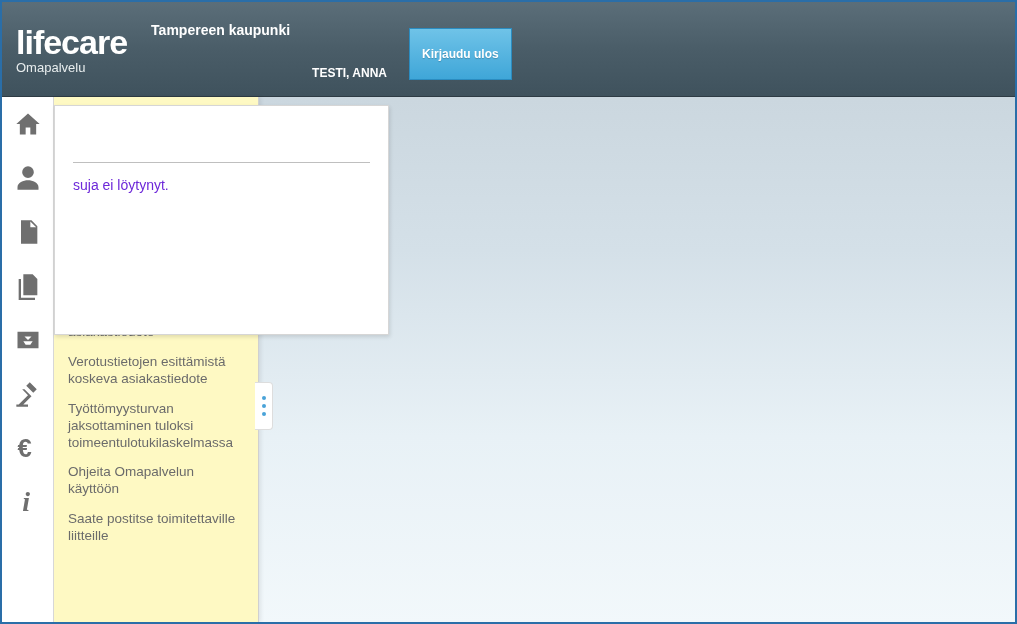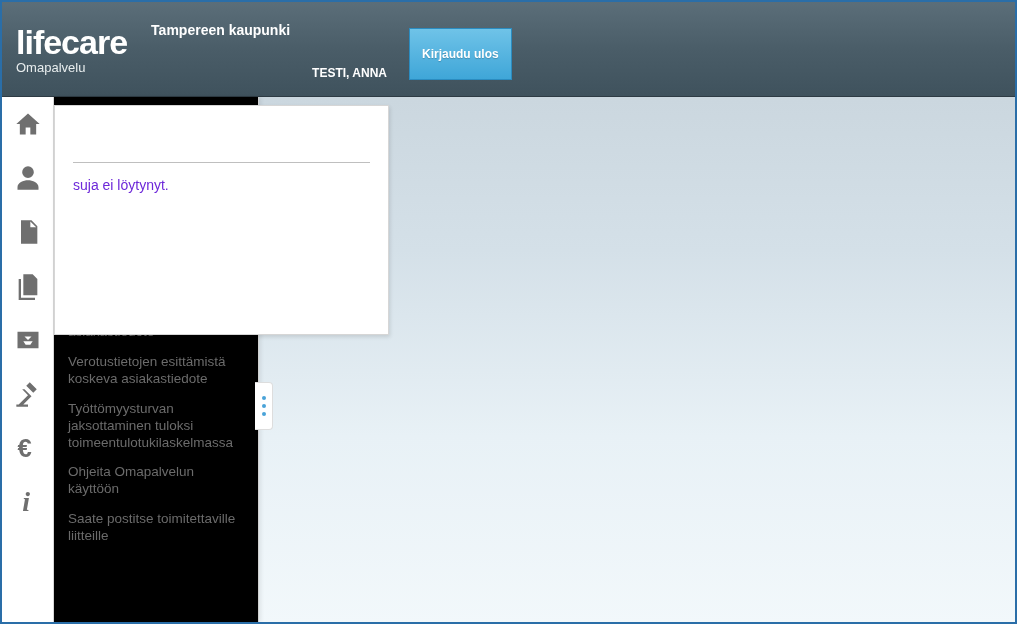--- a/index.html
+++ b/index.html
@@ -56,21 +56,21 @@
   }
   .sidebar .icon { width: 30px; height: 30px; color: #6f6f6f; cursor: pointer; display:flex;align-items:center;justify-content:center;}
   .sidebar svg { width: 28px; height: 28px; fill: #6f6f6f; }
 
   
   .flyout {
     position: absolute;
     left: 52px;
     top: 0;
     width: 205px;
-    background: #000000;
+    background: #fef9c3;
     border-right: 1px solid #d0d0d0;
     box-shadow: 2px 0 4px rgba(0,0,0,0.08);
     padding: 14px 12px 20px 14px;
     height: 100%;
   }
   .flyout h2 {
     color: #2e8b27;
     font-size: 19px;
     font-weight: 400;
     padding-bottom: 6px;

